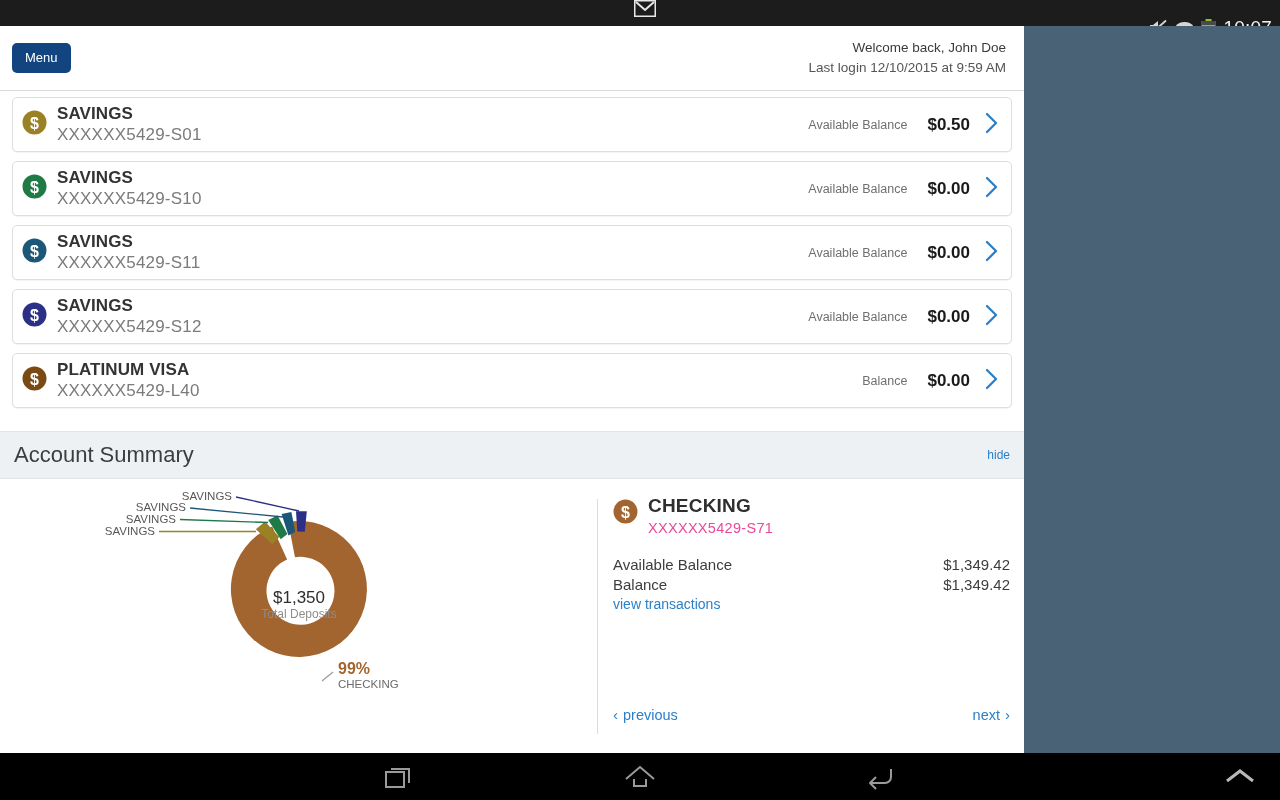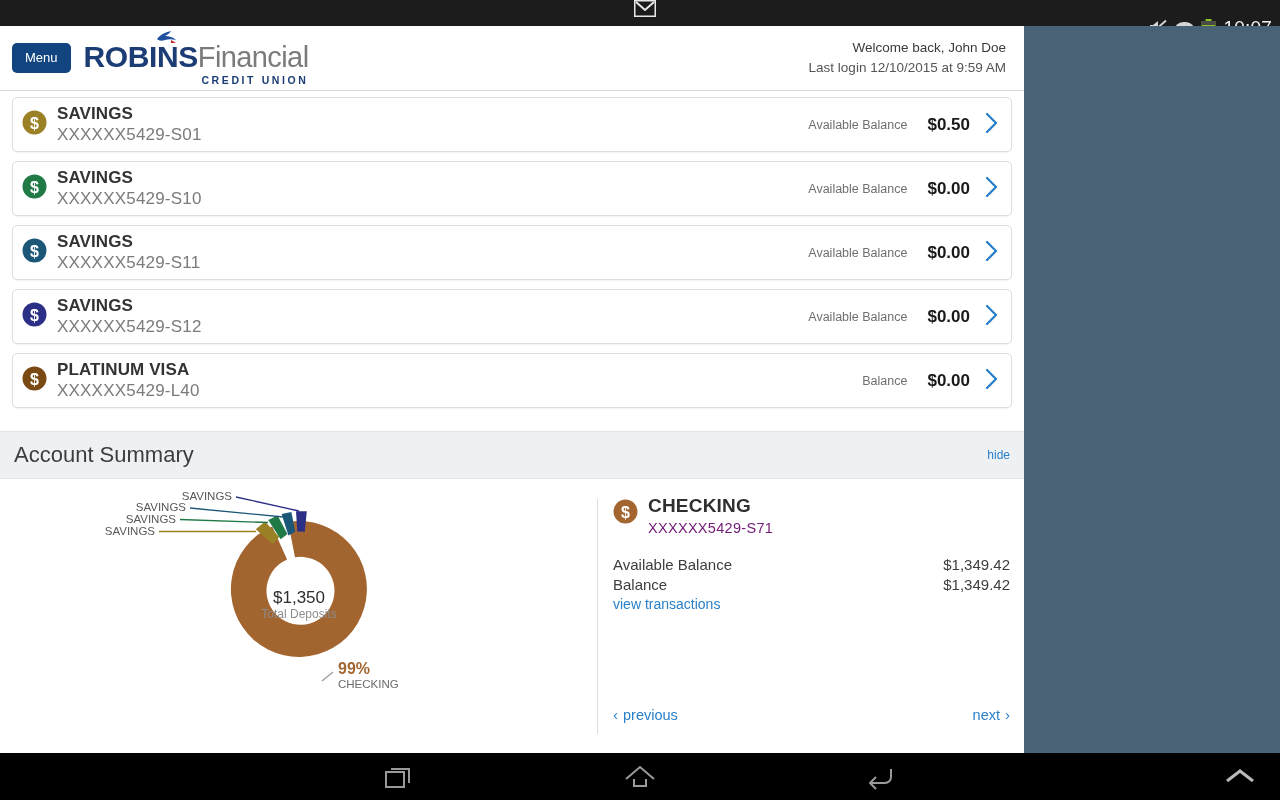--- a/index.html
+++ b/index.html
@@ -102,21 +102,21 @@
 
   .chart-wrap { position: absolute; left: 0; top: 0; width: 597px; height: 262px; }
 
   .detail {
     position: absolute; left: 613px; top: 0; right: 14px; height: 262px;
   }
   .detail-head { display: flex; align-items: flex-start; padding-top: 16px; }
   .detail-icon { flex: 0 0 auto; margin-top: 4px; }
   .detail-titles { margin-left: 10px; line-height: 1.2; }
   .detail-name { font-weight: bold; font-size: 19px; color: #2f2f2f; letter-spacing: .2px; }
-  .detail-num { font-size: 14.5px; color: #701a75; margin-top: 2px; letter-spacing: .3px; }
+  .detail-num { font-size: 14.5px; color: #ec4899; margin-top: 2px; letter-spacing: .3px; }
 
   .bal-rows { margin-top: 18px; }
   .bal-line { display: flex; font-size: 15px; color: #3d3d3d; line-height: 1.3; }
   .bal-line .val { margin-left: auto; }
   .vt-link { display:inline-block; margin-top: 2px; font-size: 14px; color: #2a7fc9; text-decoration: none; cursor: pointer; }
 
   .pager { position: absolute; left: 0; right: 0; bottom: 18px; display: flex; align-items: center; font-size: 14.5px; }
   .pager a { color: #2a7fc9; text-decoration: none; cursor: pointer; display:flex; align-items:center; gap:5px;}
   .pager .next { margin-left: auto; }
   .pg-ch { color: #2a7fc9; font-size: 15px; }
@@ -167,30 +167,20 @@
     </div>
   </div>
 
   <div class="rightpane"></div>
 
   <div class="page">
 
     <div class="site-header">
       <button class="menu-btn">Menu</button>
 
-      <div class="logo">
-        <div class="logo-main">
-          <svg class="bird" width="26" height="16" viewBox="0 0 26 16">
-            <path d="M1 9 C5 4 10 2 15 1 C13 4 11 5 9 6 C13 6 17 7 20 10 C16 9 12 9 9 10 C6 11 3 11 1 9 Z" fill="#1f4f9e"></path>
-            <path d="M15 10 L20 13 L15 13 Z" fill="#cc2229"></path>
-          </svg>
-          <span class="logo-robins">ROBINS</span><span class="logo-fin">Financial</span>
-          <span class="logo-cu">CREDIT UNION</span>
-        </div>
-      </div>
 
       <div class="welcome">
         <div class="w1">Welcome back, John Doe</div>
         <div class="w2">Last login 12/10/2015 at 9:59 AM</div>
       </div>
     </div>
 
     <div class="acct-list">
 
       <div class="acct-row">

